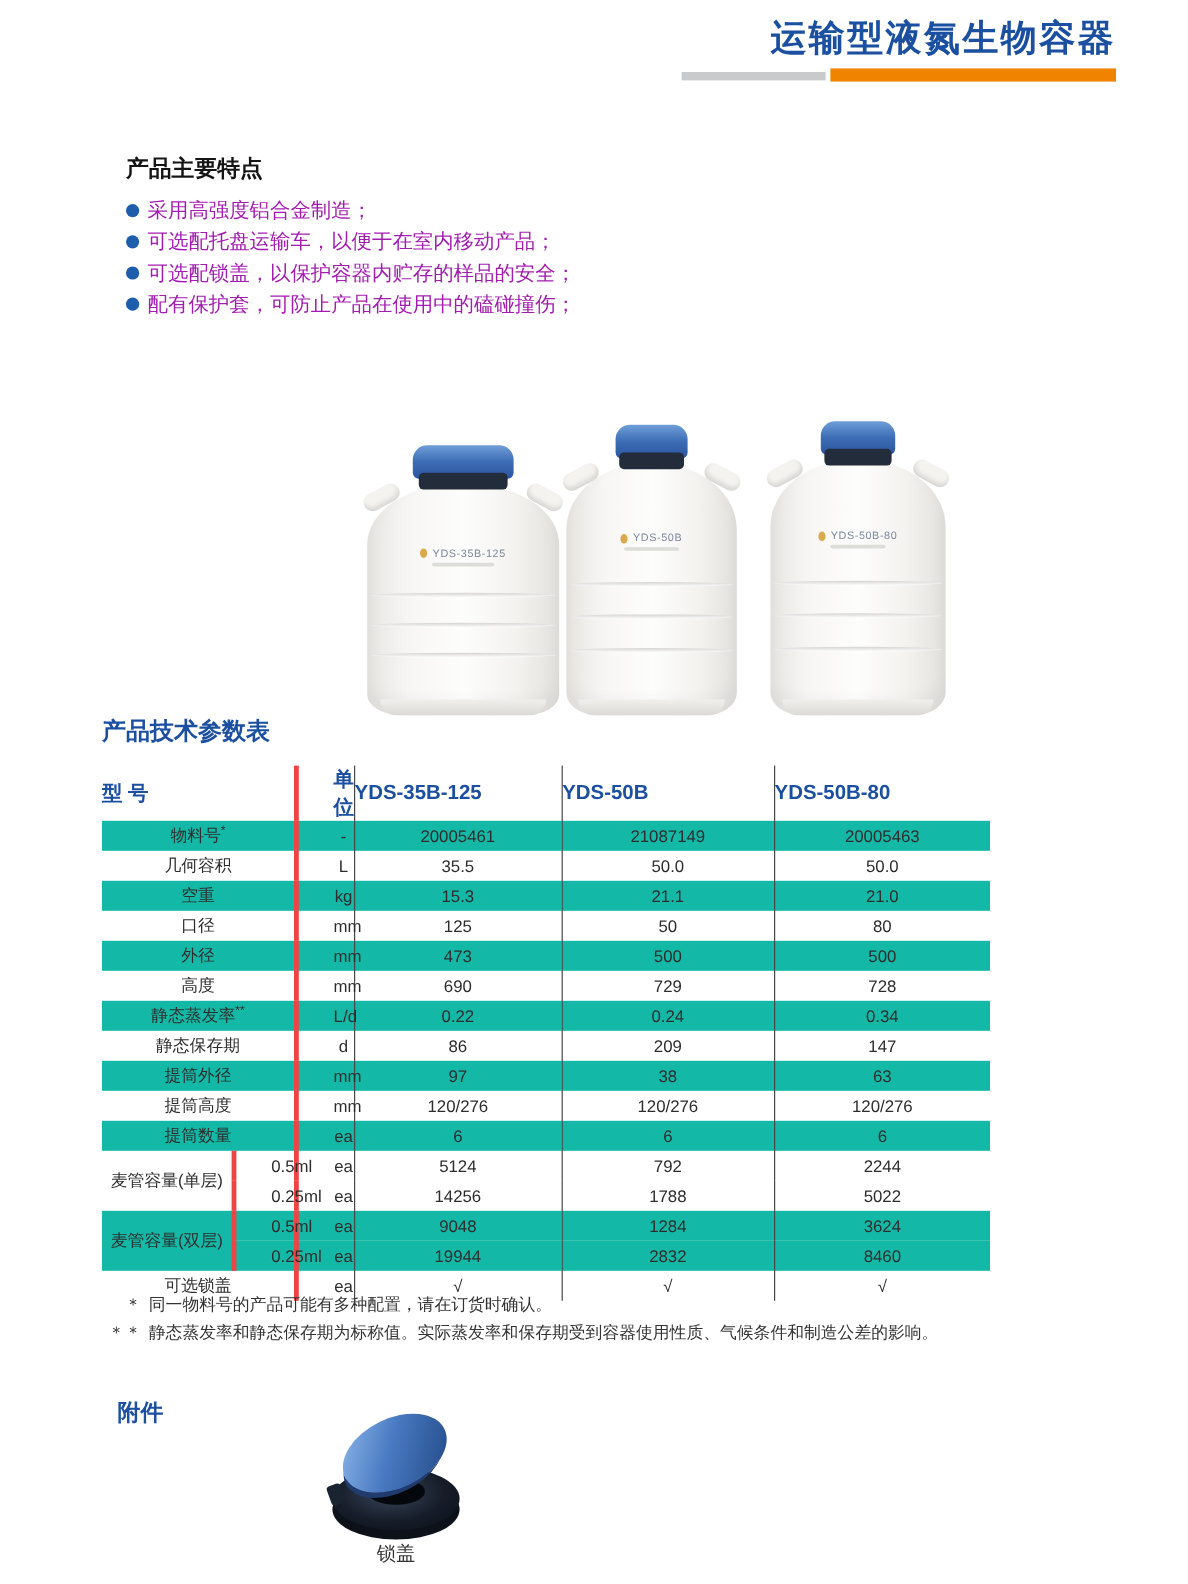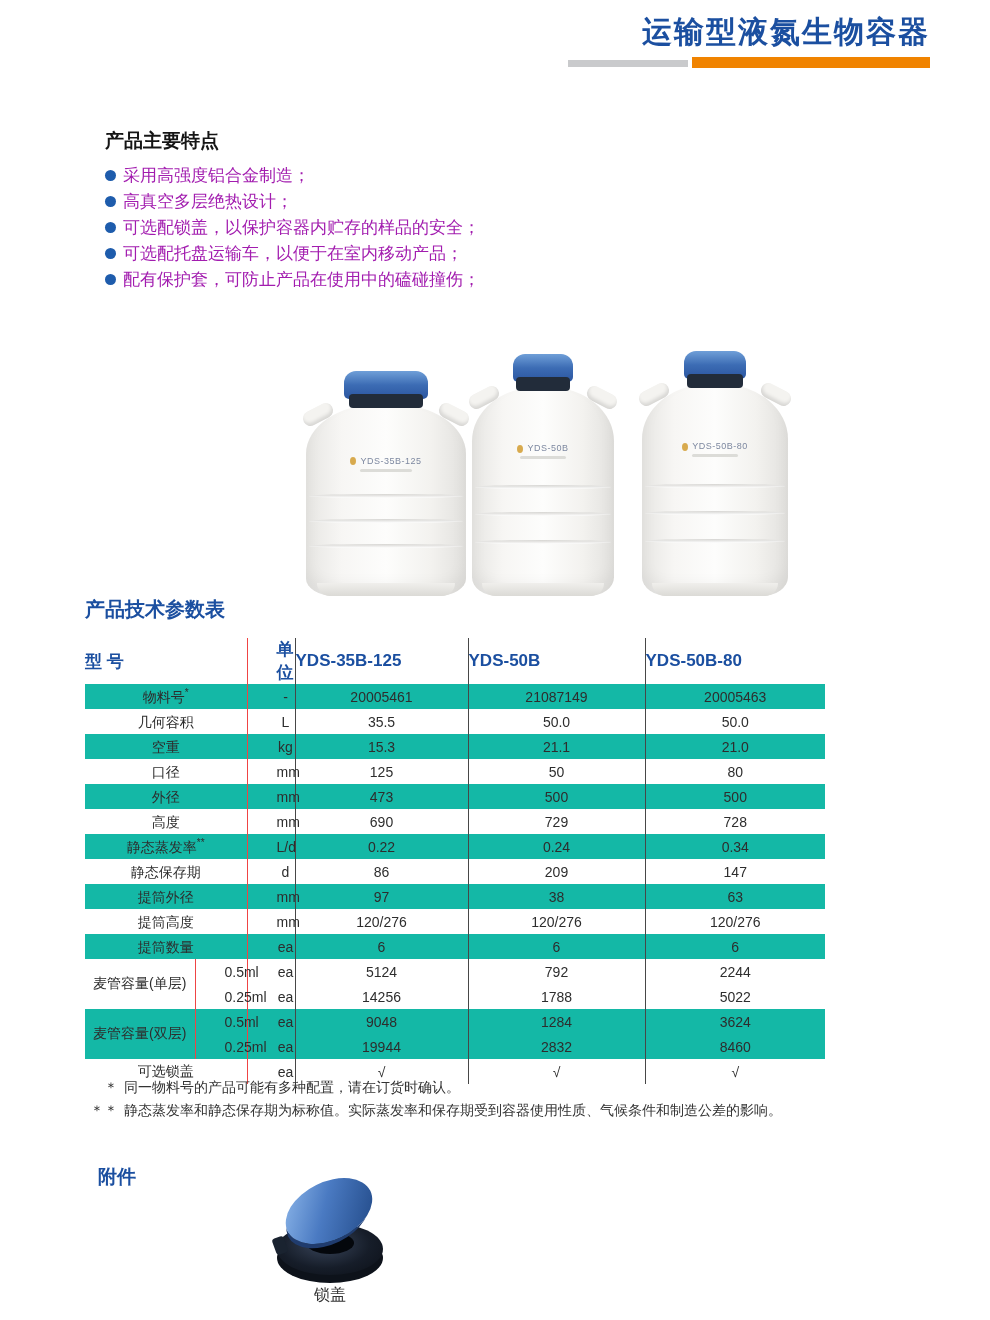--- a/index.html
+++ b/index.html
@@ -47,21 +47,21 @@
   .bfoot { position:absolute; bottom:0; left:7%; right:7%; height:13px;
            background:linear-gradient(180deg,#f0efec 0%,#dbdad6 100%); border-radius:0 0 26px 26px; }
 
   
   .tbl-heading { position:absolute; left:85px; top:596px; font-size:20px; font-weight:bold; color:#1b4fa0; }
   table.spec { position:absolute; left:85px; top:638px; width:740px; border-collapse:collapse;
                table-layout:fixed; }
   table.spec th { height:29px; font-size:17px; font-weight:bold; color:#1b4fa0; text-align:left; }
   table.spec td { height:25px; font-size:14px; color:#2d2d2d; text-align:center; }
   table.spec sup { font-size:10px; }
-  .bl { border-left:1px solid #ef4444;padding-left:29px; }
+  .bl { border-left:4px solid #ef4444;padding-left:29px; }
   .br { border-right:1px solid #474747; }
   tr.alt td { background:#14b8a6; }
 
   
   .footnotes { position:absolute; left:58px; top:1076px; width:900px; display:grid;
                grid-template-columns:66px 1fr; row-gap:1px; font-size:14px; color:#333; line-height:22px; }
   .fn-mark { text-align:right; padding-right:6px; }
 
   
   .acc-heading { position:absolute; left:98px; top:1164px; font-size:19px; font-weight:bold; color:#1b4fa0; }
@@ -89,29 +89,25 @@
   <div class="bar-orange"></div>
 
   <div class="features">
     <h2>产品主要特点</h2>
     <div class="feat-item">
       <span class="dot"></span>
       <span>采用高强度铝合金制造；</span>
     </div>
     <div class="feat-item">
       <span class="dot"></span>
-      <span>高真空多层绝热设计；</span>
+      <span>可选配托盘运输车，以便于在室内移动产品；</span>
     </div>
     <div class="feat-item">
       <span class="dot"></span>
       <span>可选配锁盖，以保护容器内贮存的样品的安全；</span>
-    </div>
-    <div class="feat-item">
-      <span class="dot"></span>
-      <span>可选配托盘运输车，以便于在室内移动产品；</span>
     </div>
     <div class="feat-item">
       <span class="dot"></span>
       <span>配有保护套，可防止产品在使用中的磕碰撞伤；</span>
     </div>
   </div>
 
   <div class="bottle b1" style="left:306px; top:371px; width:160px; height:225px;">
     <div class="handle hl"></div>
     <div class="handle hr"></div>

